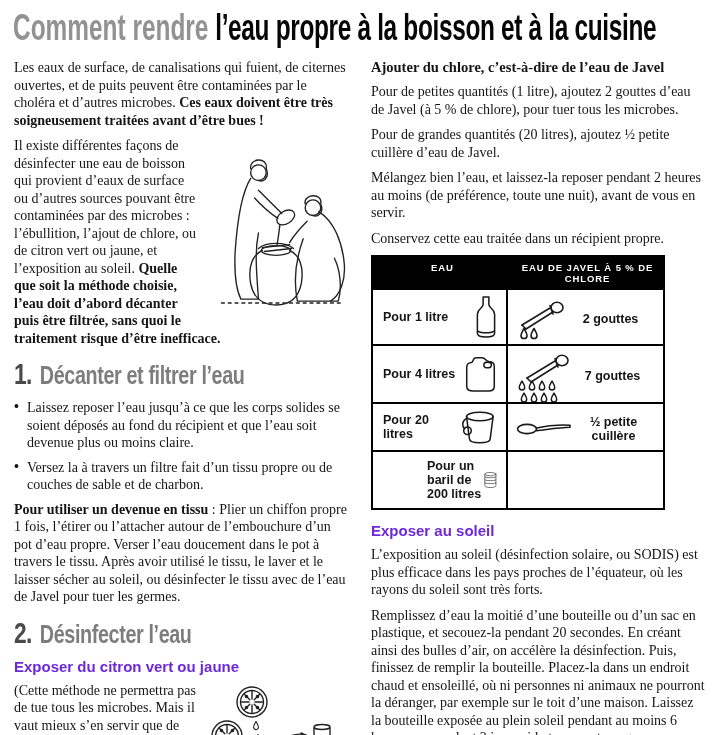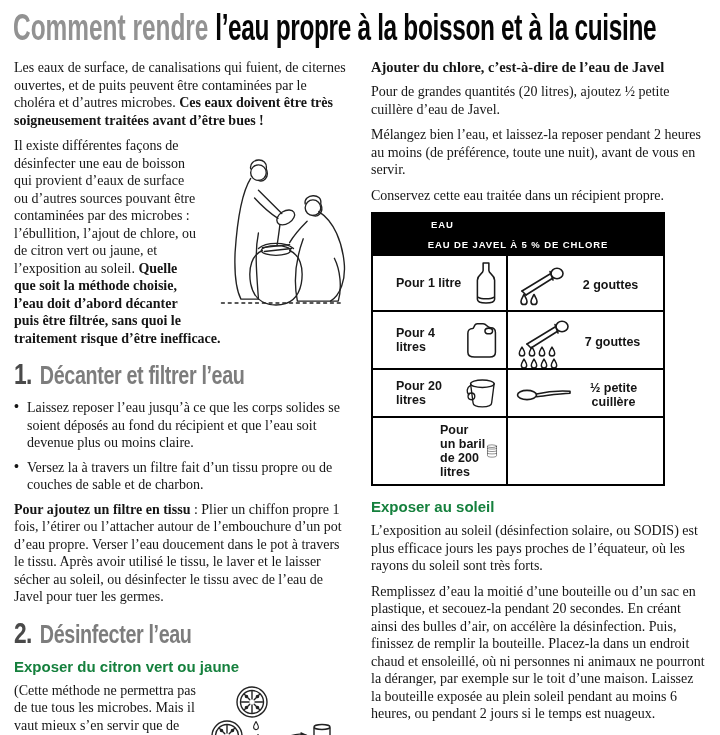--- a/index.html
+++ b/index.html
@@ -16,35 +16,35 @@
   .col-left{left:14px;width:334px;}
   .col-right{left:371px;width:336px;}
   .para,p{margin:0 0 8px 0;font-size:14px;line-height:17.5px;}
   strong{font-weight:700;}
   .bullet{position:relative;padding-left:13px;margin:0 0 7px 0;font-size:14px;line-height:17.5px;}
   .bullet::before{content:"\2022";position:absolute;left:0;top:-1px;font-weight:700;}
   .sec-head{display:flex;align-items:baseline;margin:10px 0 8px 0;white-space:nowrap;
         font-family:"Liberation Sans",sans-serif;transform:scaleX(0.76);transform-origin:left;}
   .sec-num{font-size:30px;font-weight:700;color:#4a4a4a;margin-right:11px;letter-spacing:-1px;}
   .sec-title{font-size:26px;font-weight:700;color:#7d7d7d;letter-spacing:-0.5px;}
-  .sub-head{font-family:"Liberation Sans",sans-serif;font-weight:700;font-size:15px;margin:3px 0 7px 0;color:#15803d;}
+  .sub-head{font-family:"Liberation Sans",sans-serif;font-weight:700;font-size:15px;margin:3px 0 7px 0;color:#6d28d9;}
   .serif-head{font-weight:700;font-size:14.5px;margin:0 0 7px 0;}
   .fl-women{float:right;margin:16px 0 2px 6px;}
   .fl-citron{float:right;margin:0 0 2px 4px;}
   .clear{clear:both;}
   
   .javel-table{width:294px;border:2px solid #000;margin:5px 0 12px 0;box-sizing:border-box;
         font-family:"Liberation Sans",sans-serif;}
-  .thead{display:flex;background:#000;color:#fff;font-size:9.5px;font-weight:700;letter-spacing:0.9px;flex-direction:column;}
+  .thead{display:flex;background:#000;color:#fff;font-size:9.5px;font-weight:700;letter-spacing:0.9px;}
   .th{padding:5px 2px 4px 2px;text-align:center;}
   .th-eau{width:135px;}
   .th-javel{flex:1;}
   .trow{display:flex;border-top:2px solid #000;}
   .cell-water{width:135px;border-right:2px solid #000;display:flex;align-items:center;
-        justify-content:space-between;padding:5px 8px 5px 23px;box-sizing:border-box;}
+        justify-content:space-between;padding:5px 8px 5px 10px;box-sizing:border-box;}
   .cell-dose{flex:1;display:flex;align-items:center;padding:4px 4px 0 8px;}
   .wlabel{font-weight:700;font-size:12.5px;line-height:14px;}
   .w-narrow{max-width:68px;margin-left:44px;}
   .dlabel{font-weight:700;font-size:12.5px;line-height:14px;flex:1;text-align:center;padding-right:4px;}
   svg{display:block;}
   .ill{stroke:#222;fill:none;stroke-width:1.4;stroke-linecap:round;stroke-linejoin:round;}
   .ticon{stroke:#1a1a1a;fill:none;stroke-width:1.6;stroke-linecap:round;stroke-linejoin:round;}
 </style>
 </head>
 <body>
@@ -116,21 +116,21 @@
     </div>
 
     <div class="sec-head clear">
       <span class="sec-num">1.</span>
       <span class="sec-title">Décanter et filtrer l’eau</span>
     </div>
 
     <div class="bullet"><span>Laissez reposer l’eau jusqu’à ce que les corps solides se soient déposés au fond du récipient et que l’eau soit devenue plus ou moins claire.</span></div>
     <div class="bullet"><span>Versez la à travers un filtre fait d’un tissu propre ou de couches de sable et de charbon.</span></div>
 
-    <p><strong>Pour ajoutez un filtre en tissu</strong><span> : Plier un chiffon propre 1 fois, l’étirer ou l’attacher autour de l’embouchure d’un pot d’eau propre. Verser l’eau doucement dans le pot à travers le tissu. Après avoir utilisé le tissu, le laver et le laisser sécher au soleil, ou désinfecter le tissu avec de l’eau de Javel pour tuer les germes.</span></p>
+    <p><strong>Pour utiliser un devenue en tissu</strong><span> : Plier un chiffon propre 1 fois, l’étirer ou l’attacher autour de l’embouchure d’un pot d’eau propre. Verser l’eau doucement dans le pot à travers le tissu. Après avoir utilisé le tissu, le laver et le laisser sécher au soleil, ou désinfecter le tissu avec de l’eau de Javel pour tuer les germes.</span></p>
 
     <div class="sec-head">
       <span class="sec-num">2.</span>
       <span class="sec-title">Désinfecter l’eau</span>
     </div>
 
     <div class="sub-head">Exposer du citron vert ou jaune</div>
 
     <div class="para">
       <svg class="fl-citron ill" width="142" height="132" viewBox="0 0 142 132">
@@ -148,20 +148,21 @@
         <text x="114" y="122" font-size="8" text-anchor="middle" fill="#1a1a1a" stroke="none" transform="rotate(-6 114 122)" font-family="Liberation Serif, serif">1 litre</text>
       </svg>
       <span>(Cette méthode ne permettra pas de tue tous les microbes. Mais il vaut mieux s’en servir que de boire de l’eau qui n’a pas du tout été traitée. Elle peut aussi empêcher de nombreux cas de choléra.)</span>
     </div>
 
   </div>
 
   <div class="col col-right">
 
     <div class="serif-head">Ajouter du chlore, c’est-à-dire de l’eau de Javel</div>
+    <p>Pour de petites quantités (1 litre), ajoutez 2 gouttes d’eau de Javel (à 5 % de chlore), pour tuer tous les microbes.</p>
     <p>Pour de grandes quantités (20 litres), ajoutez ½ petite cuillère d’eau de Javel.</p>
     <p>Mélangez bien l’eau, et laissez-la reposer pendant 2 heures au moins (de préférence, toute une nuit), avant de vous en servir.</p>
     <p>Conservez cette eau traitée dans un récipient propre.</p>
 
     <div class="javel-table">
       <div class="thead">
         <div class="th th-eau">EAU</div>
         <div class="th th-javel">EAU DE JAVEL À 5 % DE CHLORE</div>
       </div>
 
@@ -233,17 +234,17 @@
             <path d="M5,7 L5,39 C5,41.5 11.5,43.5 20,43.5 C28.5,43.5 35,41.5 35,39 L35,7"></path>
             <path d="M5,15 C11,17.5 29,17.5 35,15"></path>
             <path d="M5,23 C11,25.5 29,25.5 35,23"></path>
             <path d="M5,31 C11,33.5 29,33.5 35,31"></path>
           </svg>
         </div>
       </div>
     </div>
 
     <div class="sub-head">Exposer au soleil</div>
-    <p>L’exposition au soleil (désinfection solaire, ou SODIS) est plus efficace jours les pays proches de l’équateur, où les rayons du soleil sont très forts.</p>
+    <p>L’exposition au soleil (désinfection solaire, ou SODIS) est plus efficace dans les pays proches de l’équateur, où les rayons du soleil sont très forts.</p>
     <p>Remplissez d’eau la moitié d’une bouteille ou d’un sac en plastique, et secouez-la pendant 20 secondes. En créant ainsi des bulles d’air, on accélère la désinfection. Puis, finissez de remplir la bouteille. Placez-la dans un endroit chaud et ensoleillé, où ni personnes ni animaux ne pourront la déranger, par exemple sur le toit d’une maison. Laissez la bouteille exposée au plein soleil pendant au moins 6 heures, ou pendant 2 jours si le temps est nuageux.</p>
 
   </div>
 </div>
 
 </body></html>

